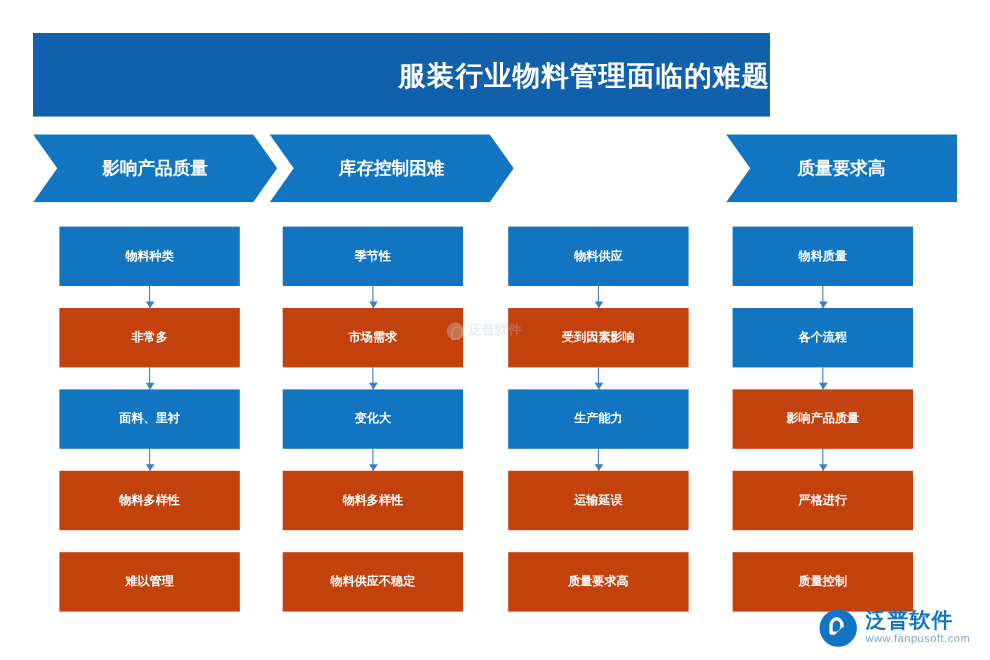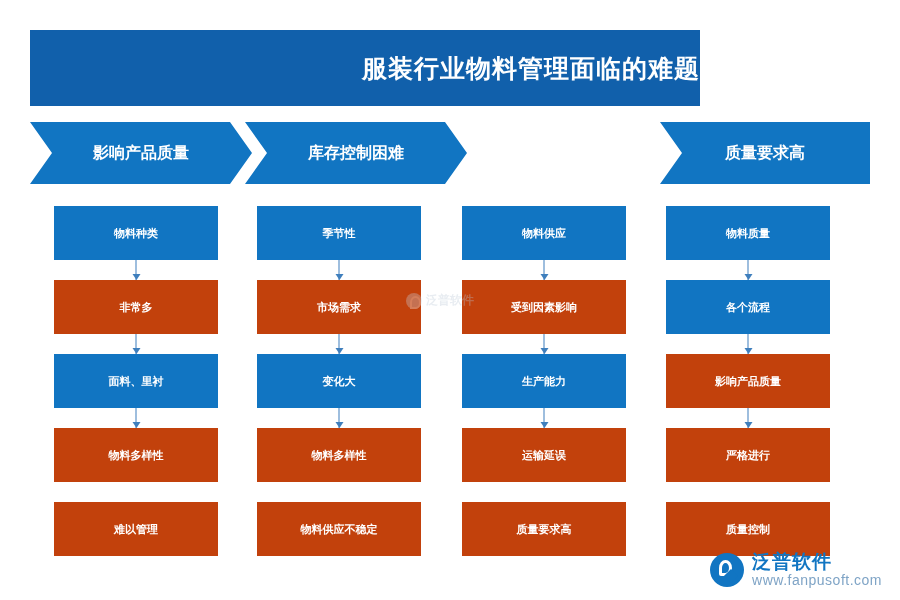--- a/index.html
+++ b/index.html
@@ -204,21 +204,21 @@
     flex-direction: column;
     line-height: 1.1;
   }
   .brand .brand-name {
     font-size: 19px;
     font-weight: bold;
     color: #1175c2;
     letter-spacing: 1px;
   }
   .brand .brand-url {
-    font-size: 14px;
+    font-size: 10px;
     color: #7fa4c6;
     letter-spacing: 0.5px;
   }
 </style>
 </head>
 <body>
 
 <div class="page">
 
   <div class="title-banner">

